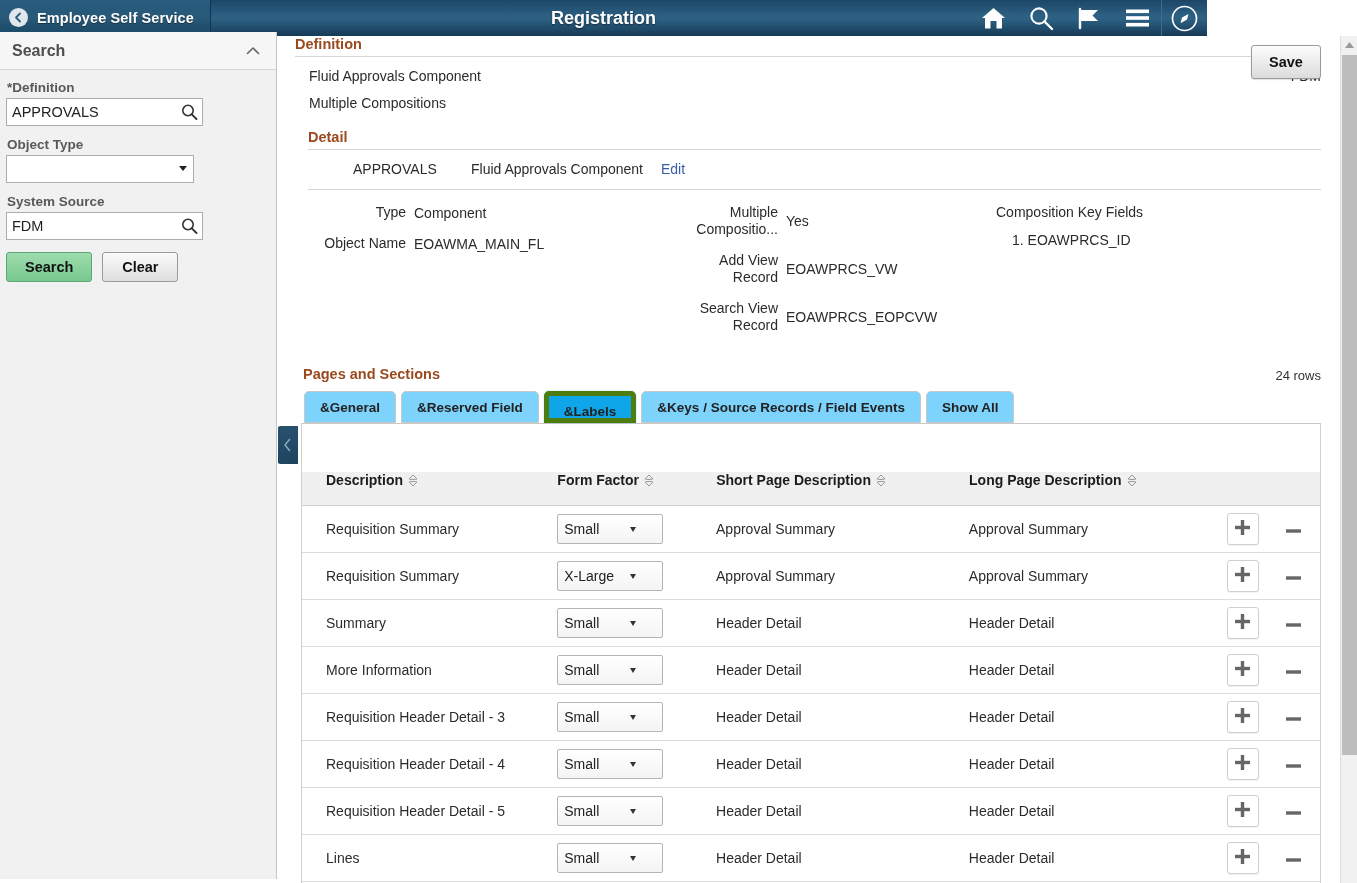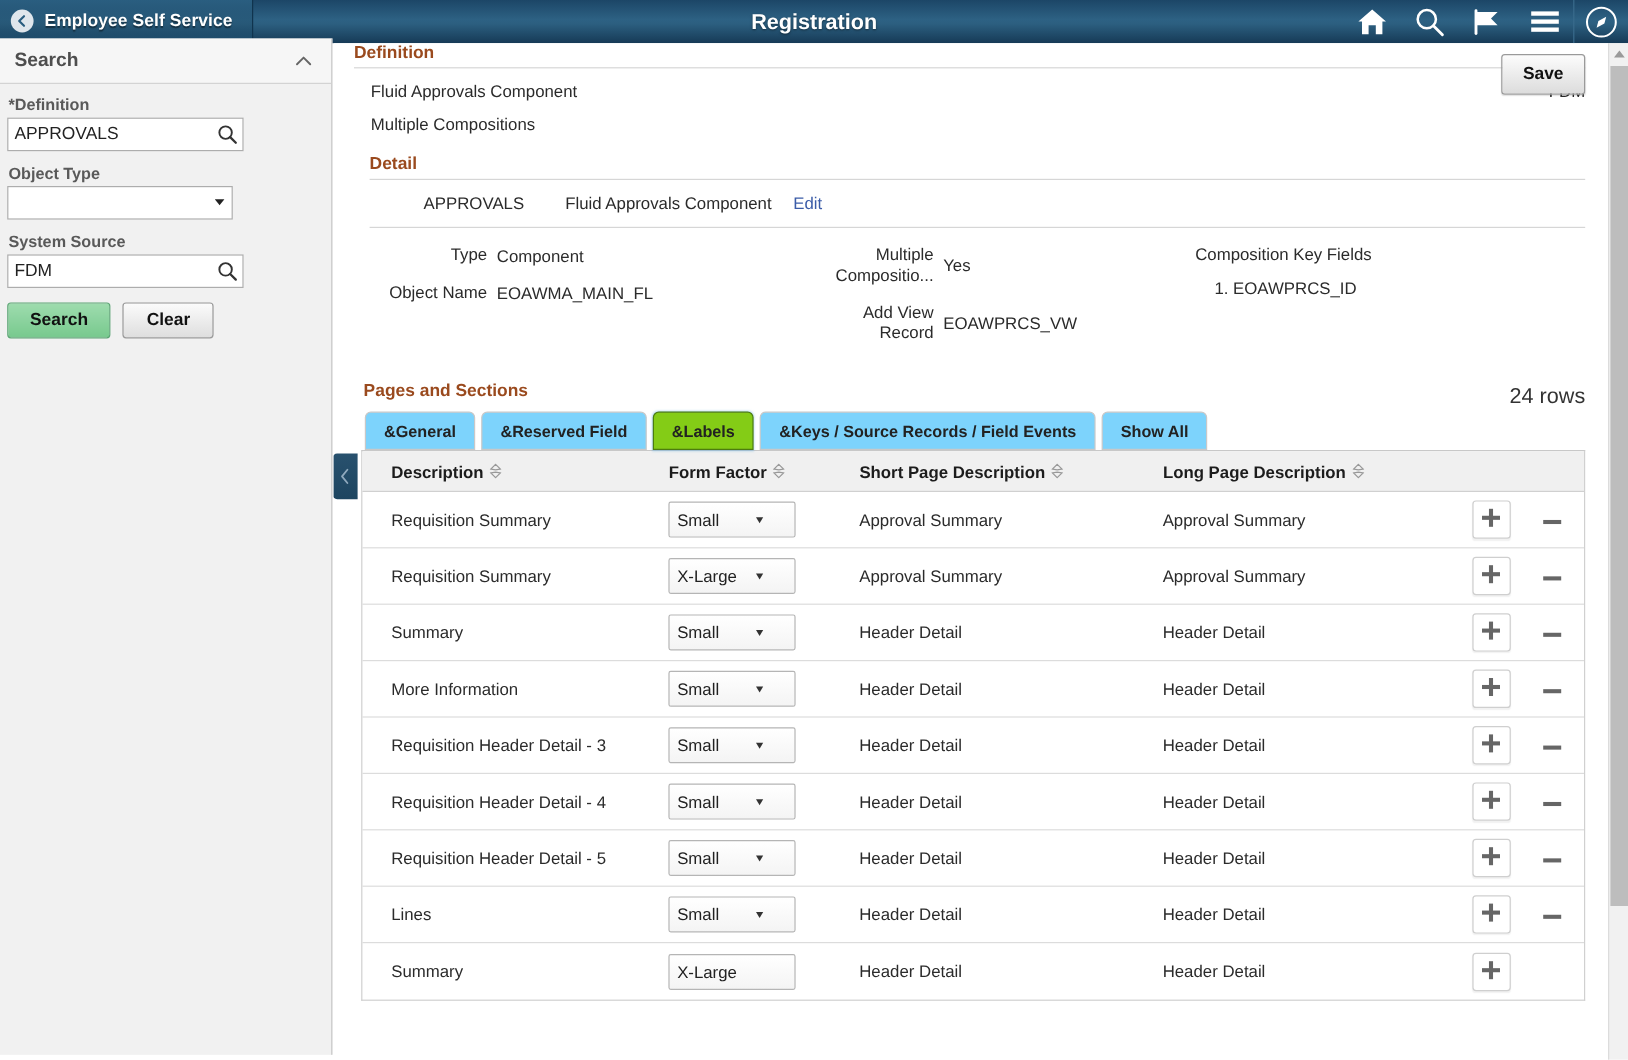--- a/index.html
+++ b/index.html
@@ -8,21 +8,21 @@
     margin: 0; padding: 0;
     width: 1357px; height: 883px;
     overflow: hidden;
     font-family: "Liberation Sans", sans-serif;
     background: #fff;
   }
 
   
   .header {
     position: absolute; top: 0; left: 0;
-    width: 1357px; height: 36px;
+    width: 1207px; height: 36px;
     background: linear-gradient(to bottom, #1c4667 0%, #2d6183 45%, #2c5f80 55%, #163a56 100%);
     display: flex; align-items: center;
   }
   .back-tab {
     height: 36px;
     background: linear-gradient(to bottom, #2a5e80 0%, #23527090 60%, #1d4c6c 100%);
     border-right: 1px solid #10344e;
     border-bottom: 1px solid #0e3049;
     display: flex; align-items: center;
     padding: 0 16px 0 9px;
@@ -204,38 +204,38 @@
   .fcol2 .flabel { width: 108px; }
   .fval { color: #2b2b2b; }
   .fcol3 .ftitle { margin-bottom: 12px; }
   .fcol3 .fitem { padding-left: 16px; }
 
   
   .ps-wrap { position: relative; margin-top: 18px; }
   .ps-title { color: #9a4a1e; font-size: 14.5px; font-weight: bold; padding-left: 25px; }
   .rows-count {
     position: absolute; right: 19px; top: 2px;
-    font-size: 18px; color: #333;
+    font-size: 13px; color: #333;
   }
   .tabs {
     display: flex; align-items: flex-end;
     padding: 9px 0 0 26px; gap: 5px;
     position: relative; z-index: 3;
   }
   .tab {
     background: #7dd3fc; border: 1px solid #c8c8c8;
     border-radius: 5px 5px 0 0;
     padding: 0 15px; height: 32px; line-height: 31px;
     font-size: 13.5px; color: #222; cursor: pointer;
     white-space: nowrap;
     font-weight: bold;
   }
   .tab.active {
-    background: #84cc16;
-    border: 1px solid #4d7c0f;
+    background: #0ea5e9;
+    border: 5px solid #4d7c0f;
     font-weight: bold;
     box-shadow: 0 0 2px rgba(110,178,224,.6);
   }
 
   
   .tbl-area { position: relative; }
   .collapse-tab {
     position: absolute; left: -1px; top: 3px;
     width: 21px; height: 38px;
     background: linear-gradient(to bottom, #28516e 0%, #1d4560 100%);
@@ -247,21 +247,21 @@
     margin: 0 19px 0 23px;
     border: 1px solid #d0d0d0;
     border-top: 1px solid #c8c8c8;
     background: #fff;
     position: relative; z-index: 2;
   }
   .thead {
     background: #f0f0f0;
     border-bottom: 1px solid #d0d0d0;
     height: 34px;
-    display: flex; align-items: center;
+    display: flex; align-items: flex-start; margin-top: 48px;
   }
   .th {
     font-size: 14px; font-weight: bold; color: #1c1c1c;
     display: flex; align-items: center; gap: 5px;
     cursor: pointer;
   }
   .c-desc  { width: 260px; padding-left: 24px; }
   .c-form  { width: 162px; }
   .c-short { width: 258px; }
   .c-long  { width: 248px; }
@@ -458,20 +458,24 @@
         </div>
       </div>
       <div class="fcol fcol2">
         <div class="frow">
           <span class="flabel">Multiple Compositio...</span>
           <span class="fval">Yes</span>
         </div>
         <div class="frow">
           <span class="flabel">Add View Record</span>
           <span class="fval">EOAWPRCS_VW</span>
+        </div>
+        <div class="frow">
+          <span class="flabel">Search View Record</span>
+          <span class="fval">EOAWPRCS_EOPCVW</span>
         </div>
       </div>
       <div class="fcol fcol3">
         <div class="ftitle">Composition Key Fields</div>
         <div class="fitem">1. EOAWPRCS_ID</div>
       </div>
     </div>
   </div>
 
   <div class="ps-wrap">

